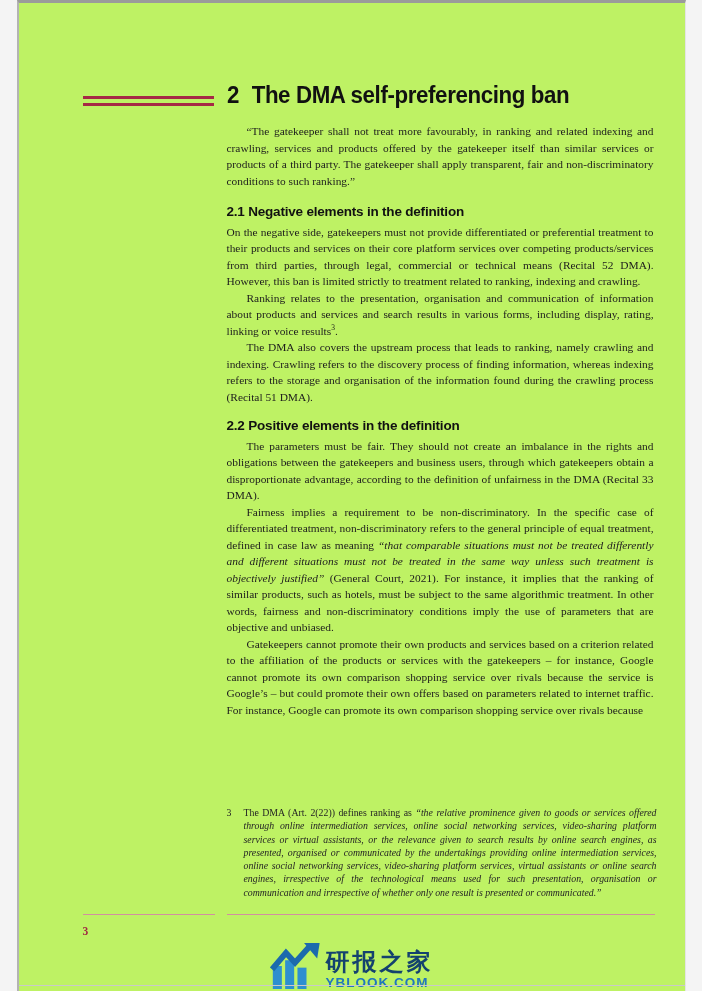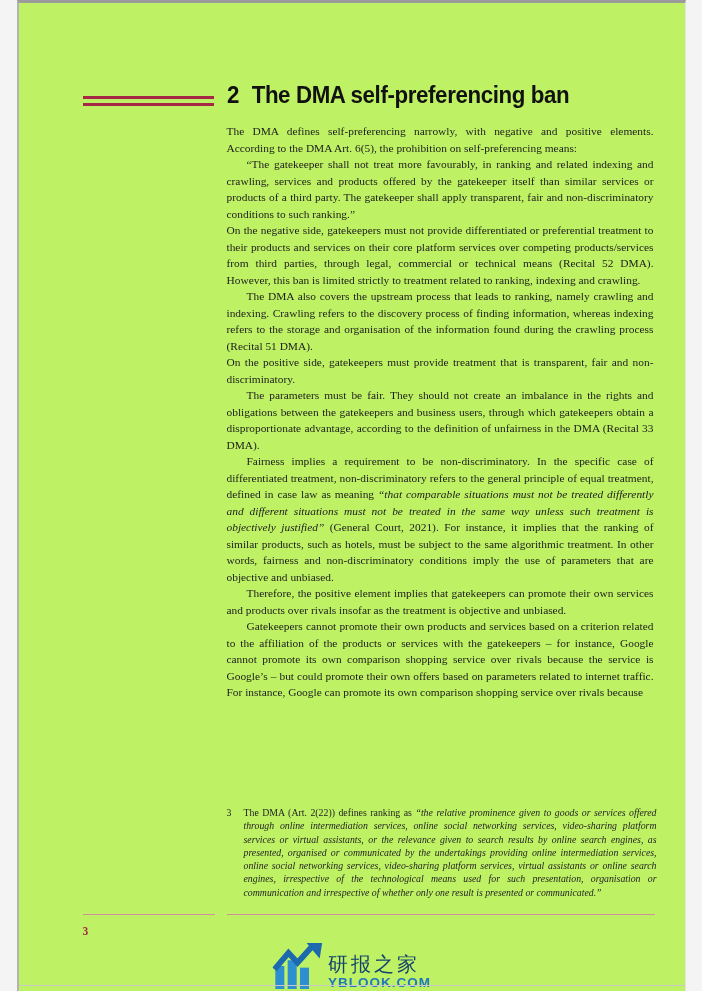--- a/index.html
+++ b/index.html
@@ -73,21 +73,21 @@
 
   
   .watermark {
     position:absolute; left:50%; top:940px; transform:translateX(-50%);
     display:flex; align-items:flex-end; gap:6px;
   }
   .wm-icon { width:50px; height:46px; flex:0 0 auto; }
   .wm-text { display:flex; flex-direction:column; line-height:1; }
   .wm-cn {
     font-family:"Liberation Sans", sans-serif;
-    font-weight:normal; font-size:20px; color:#14426e; letter-spacing:3px;
+    font-weight:bold; font-size:24px; color:#14426e; letter-spacing:3px;
   }
   .wm-site {
     font-family:Liberation Sans, sans-serif;
     font-weight:bold; font-size:13.5px; color:#2176bd; letter-spacing:1px;
     margin-top:2px;
   }
 
   .bottom-edge { position:absolute; left:0; top:982px; width:100%; height:1px; background:#c9c9c9; }
 </style>
 </head>
@@ -98,30 +98,30 @@
   <div class="accent-rules">
     <div class="rule"></div>
     <div class="rule"></div>
   </div>
 
   <div class="chapter-title">
     <span class="num">2</span><span>The DMA self-preferencing ban</span>
   </div>
 
   <div class="content">
-    <p>The DMA defines self-preferencing narrowly, with negative and positive elements. According to the DMA Art. 6(5), the prohibition on self-preferencing means:</p>
     <p class="quote">“The gatekeeper shall not treat more favourably, in ranking and related indexing and crawling, services and products offered by the gatekeeper itself than similar services or products of a third party. The gatekeeper shall apply transparent, fair and non-discriminatory conditions to such ranking.”</p>
 
+    <h3 class="first">2.1 Negative elements in the definition</h3>
     <p>On the negative side, gatekeepers must not provide differentiated or preferential treatment to their products and services on their core platform services over competing products/services from third parties, through legal, commercial or technical means (Recital 52 DMA). However, this ban is limited strictly to treatment related to ranking, indexing and crawling.</p>
+    <p class="indent"><span>Ranking relates to the presentation, organisation and communication of information about products and services and search results in various forms, including display, rating, linking or voice results</span><sup>3</sup><span>.</span></p>
     <p class="indent">The DMA also covers the upstream process that leads to ranking, namely crawling and indexing. Crawling refers to the discovery process of finding information, whereas indexing refers to the storage and organisation of the information found during the crawling process (Recital 51 DMA).</p>
 
-    <p>On the positive side, gatekeepers must provide treatment that is transparent, fair and non-discriminatory.</p>
+    <h3>2.2 Positive elements in the definition</h3>
     <p class="indent">The parameters must be fair. They should not create an imbalance in the rights and obligations between the gatekeepers and business users, through which gatekeepers obtain a disproportionate advantage, according to the definition of unfairness in the DMA (Recital 33 DMA).</p>
     <p class="indent"><span>Fairness implies a requirement to be non-discriminatory. In the specific case of differentiated treatment, non-discriminatory refers to the general principle of equal treatment, defined in case law as meaning </span><em>“that comparable situations must not be treated differently and different situations must not be treated in the same way unless such treatment is objectively justified”</em><span> (General Court, 2021). For instance, it implies that the ranking of similar products, such as hotels, must be subject to the same algorithmic treatment. In other words, fairness and non-discriminatory conditions imply the use of parameters that are objective and unbiased.</span></p>
-    <p class="indent">Therefore, the positive element implies that gatekeepers can promote their own services and products over rivals insofar as the treatment is objective and unbiased.</p>
     <p class="indent">Gatekeepers cannot promote their own products and services based on a criterion related to the affiliation of the products or services with the gatekeepers – for instance, Google cannot promote its own comparison shopping service over rivals because the service is Google’s – but could promote their own offers based on parameters related to internet traffic. For instance, Google can promote its own comparison shopping service over rivals because</p>
   </div>
 
   <div class="footnote">
     <span class="marker">3</span><span>The DMA (Art. 2(22)) defines ranking as </span><span class="fn-quote">“the relative prominence given to goods or services offered through online intermediation services, online social networking services, video-sharing platform services or virtual assistants, or the relevance given to search results by online search engines, as presented, organised or communicated by the undertakings providing online intermediation services, online social networking services, video-sharing platform services, virtual assistants or online search engines, irrespective of the technological means used for such presentation, organisation or communication and irrespective of whether only one result is presented or communicated.”</span>
   </div>
 
   <div class="footer-rule-left"></div>
   <div class="footer-rule-right"></div>
   <div class="footer-page-number">3</div>

